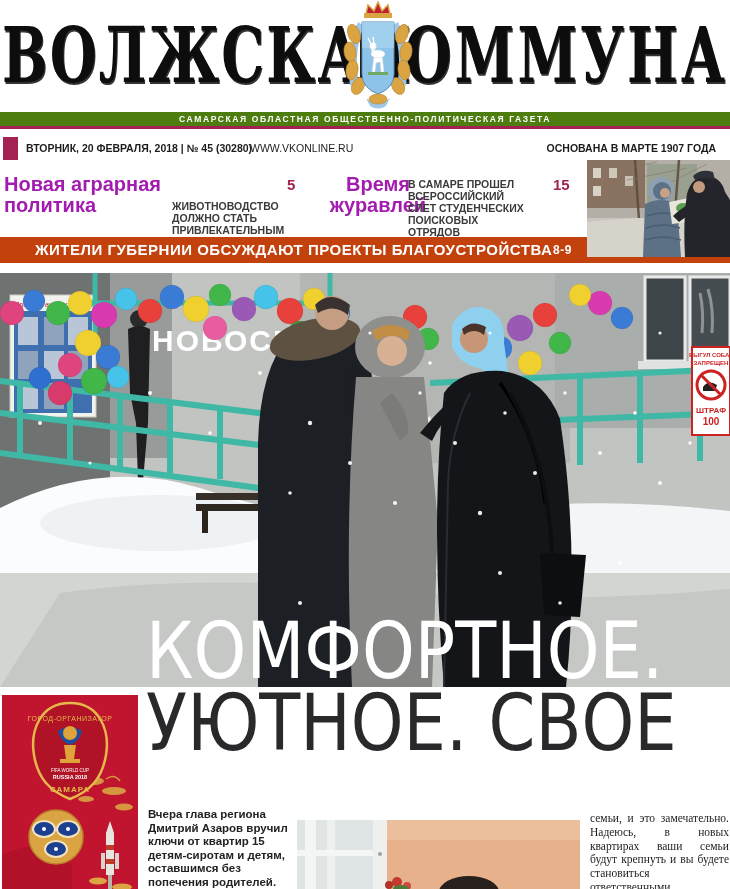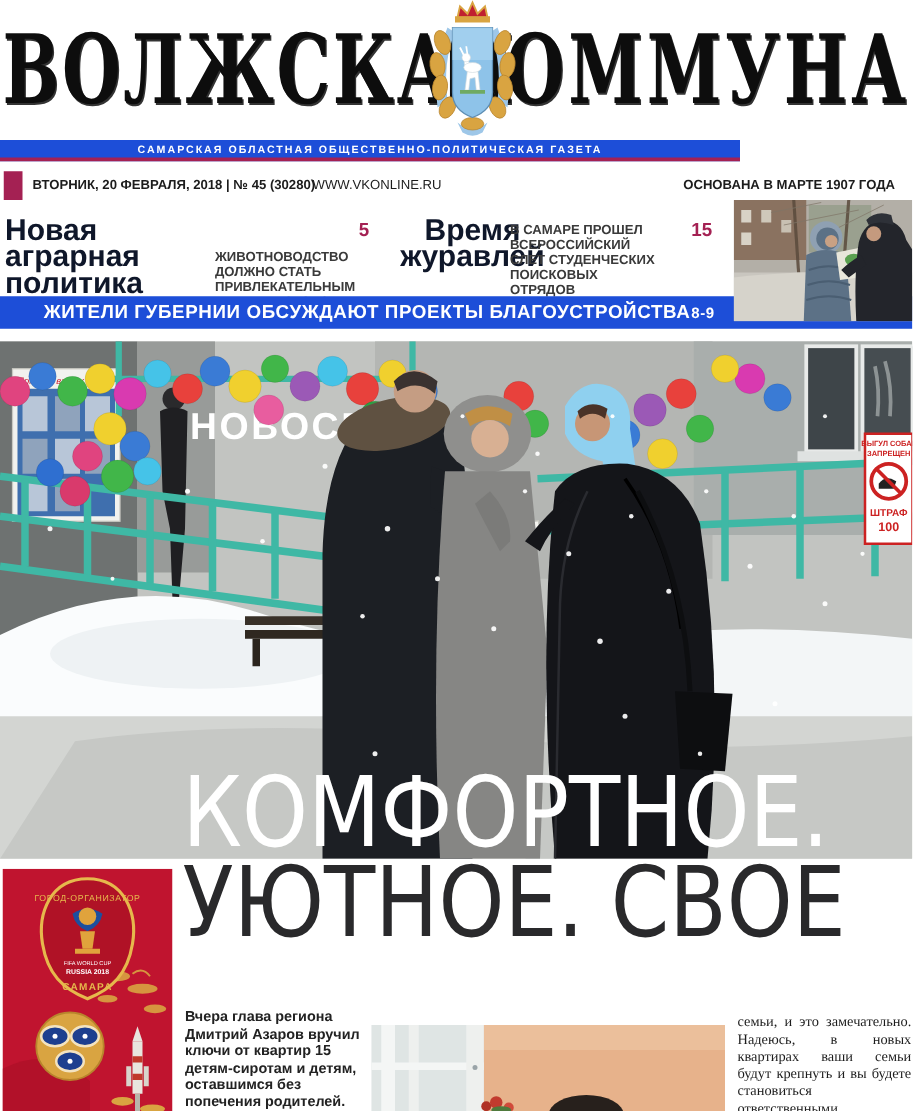--- a/index.html
+++ b/index.html
@@ -7,42 +7,42 @@
   #page { position:relative; width:730px; height:889px; background:#fff; overflow:hidden; margin:0 auto; }
 
   
   .mast-title { position:absolute; top:10px; color:#0d0d0d; font-family:"DejaVu Serif", serif; font-weight:bold;
                 font-size:54px; letter-spacing:2px; transform:scale(1,1.42); transform-origin:top left; white-space:nowrap;
                 text-shadow:1px 1px 0 #333; }
   .mast-left { left:2px; }
   .mast-right { right:2px; transform-origin:top right; letter-spacing:3px; }
   #arms { position:absolute; left:328px; top:0; }
 
-  .tagline-bar { position:absolute; top:112px; left:0; width:592px; height:17px; background:#1d4ed8;
+  .tagline-bar { position:absolute; top:112px; left:0; width:730px; height:17px; background:#4d7c0f;
                  border-bottom:3px solid #a42153; color:#fff; font-size:8.5px; letter-spacing:1.6px;
                  text-align:center; line-height:14px; font-weight:bold; }
 
   .dateline { position:absolute; top:133px; left:0; width:730px; height:34px; }
   .date-square { position:absolute; left:3px; top:4px; width:15px; height:23px; background:#a42153; }
   .date-text { position:absolute; left:26px; top:9px; font-size:10.5px; font-weight:bold; color:#1c1c1c;text-align:right; }
   .site-text { position:absolute; left:250px; top:9px; font-size:10.5px; font-weight:normal; color:#1c1c1c; }
   .founded-text { position:absolute; right:14px; top:9px; font-size:10.5px; font-weight:bold; color:#1c1c1c; }
 
   
-  .teaser-title { position:absolute; font-size:24px; line-height:21px; font-weight:bold; color:#0f172a; }
+  .teaser-title { position:absolute; font-size:20px; line-height:21px; font-weight:bold; color:#a21caf; }
   .teaser-kicker { position:absolute; font-size:10.5px; line-height:12px; font-weight:bold; color:#3a3a3a; }
   .teaser-page { position:absolute; font-size:15px; font-weight:bold; color:#a42153; }
   #t1-title { left:4px; top:174px; width:165px; }
   #t1-kicker { left:172px; top:168px; width:112px;margin-top:32px; }
   #t1-page { left:287px; top:176px; }
   #t2-title { left:318px; top:174px; width:120px;text-align:center; }
   #t2-kicker { left:408px; top:178px; width:122px; }
   #t2-page { left:553px; top:176px; }
 
-  .banner { position:absolute; top:237px; left:0; width:730px; height:26px; background:#1d4ed8; z-index:1;
+  .banner { position:absolute; top:237px; left:0; width:730px; height:26px; background:#c2410c; z-index:1;
             color:#fff; font-weight:bold; font-size:15px; letter-spacing:0.5px; line-height:26px; padding-left:35px; }
   .banner-page { position:absolute; left:553px; top:0; font-size:12px; }
 
   #topright-photo { position:absolute; left:587px; top:160px; z-index:2; }
   #main-photo { position:absolute; left:0; top:273px; }
 
   .hero-line { position:absolute; left:146px; font-family:"DejaVu Sans", sans-serif; font-size:78px; line-height:70px;
                letter-spacing:0px; transform:scaleX(0.86); transform-origin:top left; white-space:nowrap; z-index:3; }
   #hero1 { top:616px; color:#ffffff; }
   #hero2 { top:688px; color:#29292b; }

